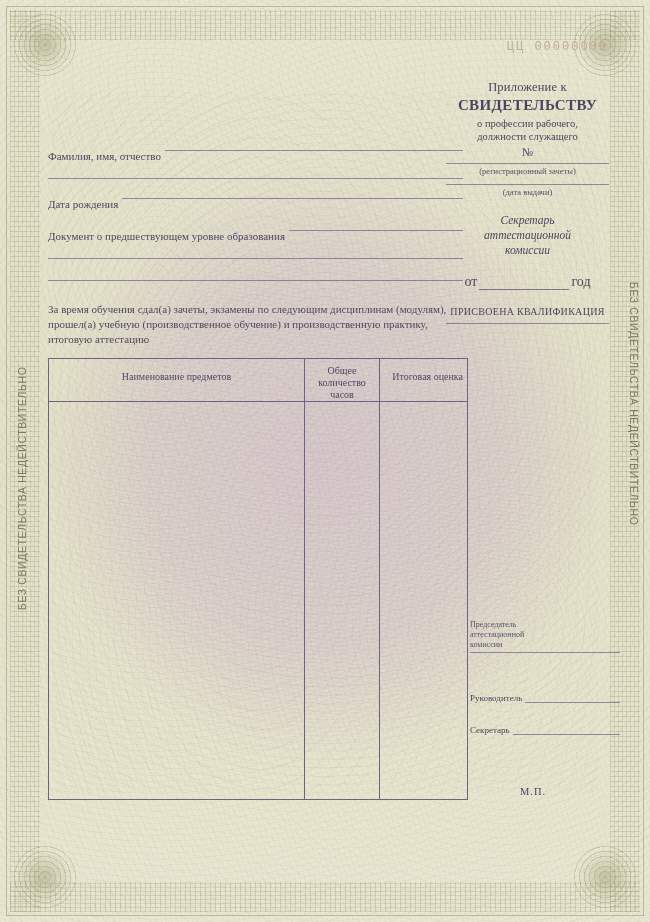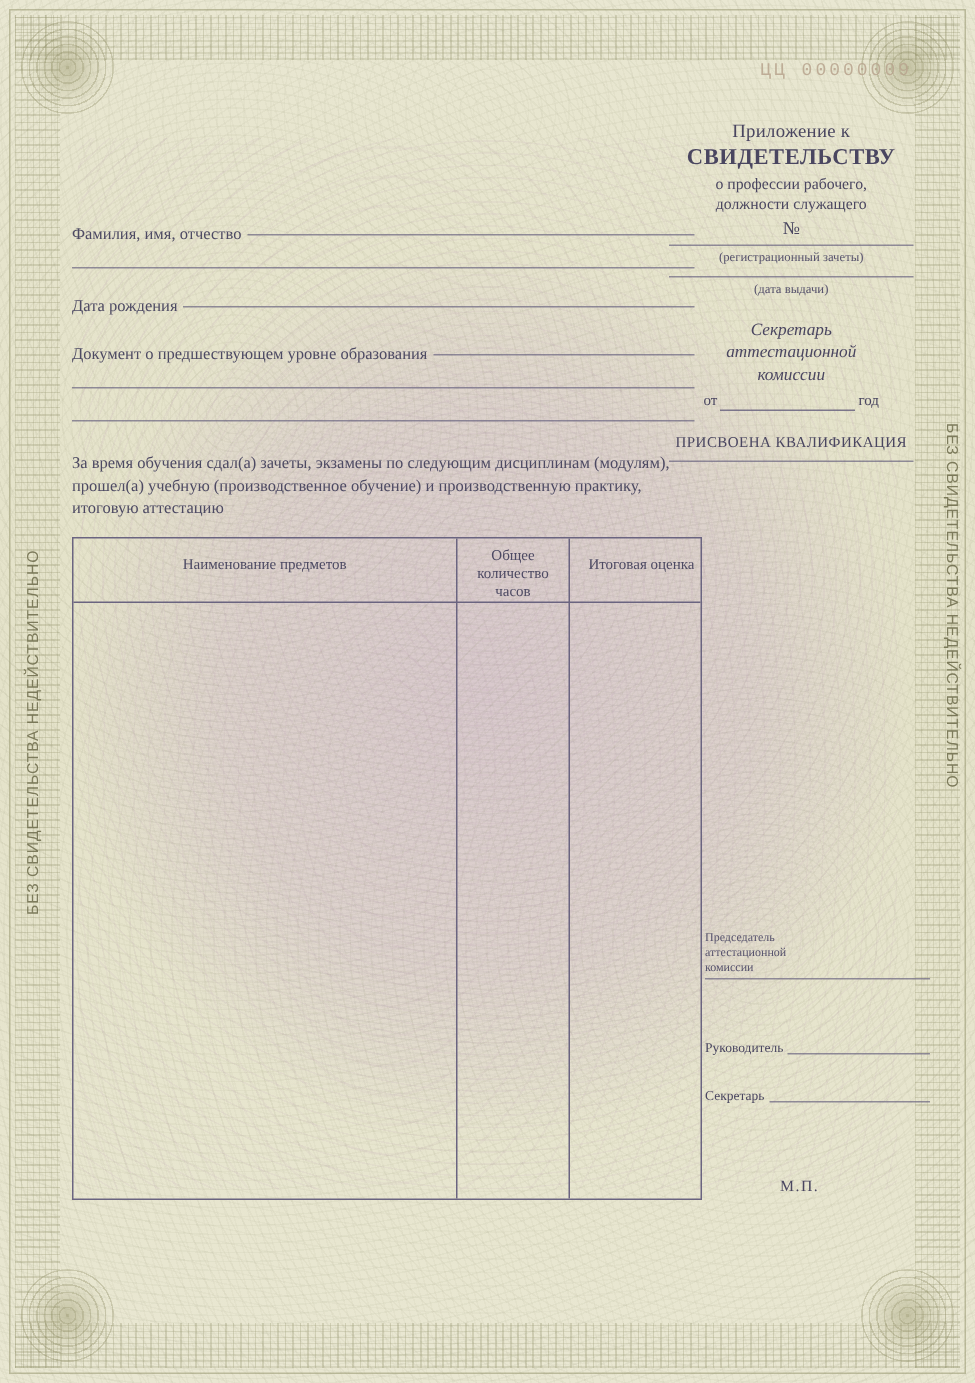--- a/index.html
+++ b/index.html
@@ -155,21 +155,21 @@
     white-space: nowrap;
   }
   .rule {
     border-bottom: 1px solid #6a6480;
     opacity: 0.7;
   }
 
   .field-row {
     position: absolute;
     display: flex;
-    align-items: center;
+    align-items: flex-start;
   }
   .field-row .rule { flex: 1 1 auto; margin-left: 4px; }
 
   .line-only {
     position: absolute;
     border-bottom: 1px solid #6a6480;
     opacity: 0.7;
   }
 
   .para {
@@ -248,24 +248,24 @@
     color: #56526c;
   }
   .r-ital {
     font-style: italic;
     font-size: 11.5px;
     line-height: 15px;
     margin-top: 16px;
   }
   .r-date-line {
     display: flex;
-    align-items: flex-start;
+    align-items: flex-end;
     justify-content: center;
-    font-size: 10px;
-    margin-top: 4px;
+    font-size: 14px;
+    margin-top: 16px;
     gap: 2px;
   }
   .r-date-line .seg {
     border-bottom: 1px solid #6a6480;
     opacity: 0.85;
     height: 11px;
   }
   .r-qual {
     font-size: 10px;
     letter-spacing: 0.3px;

